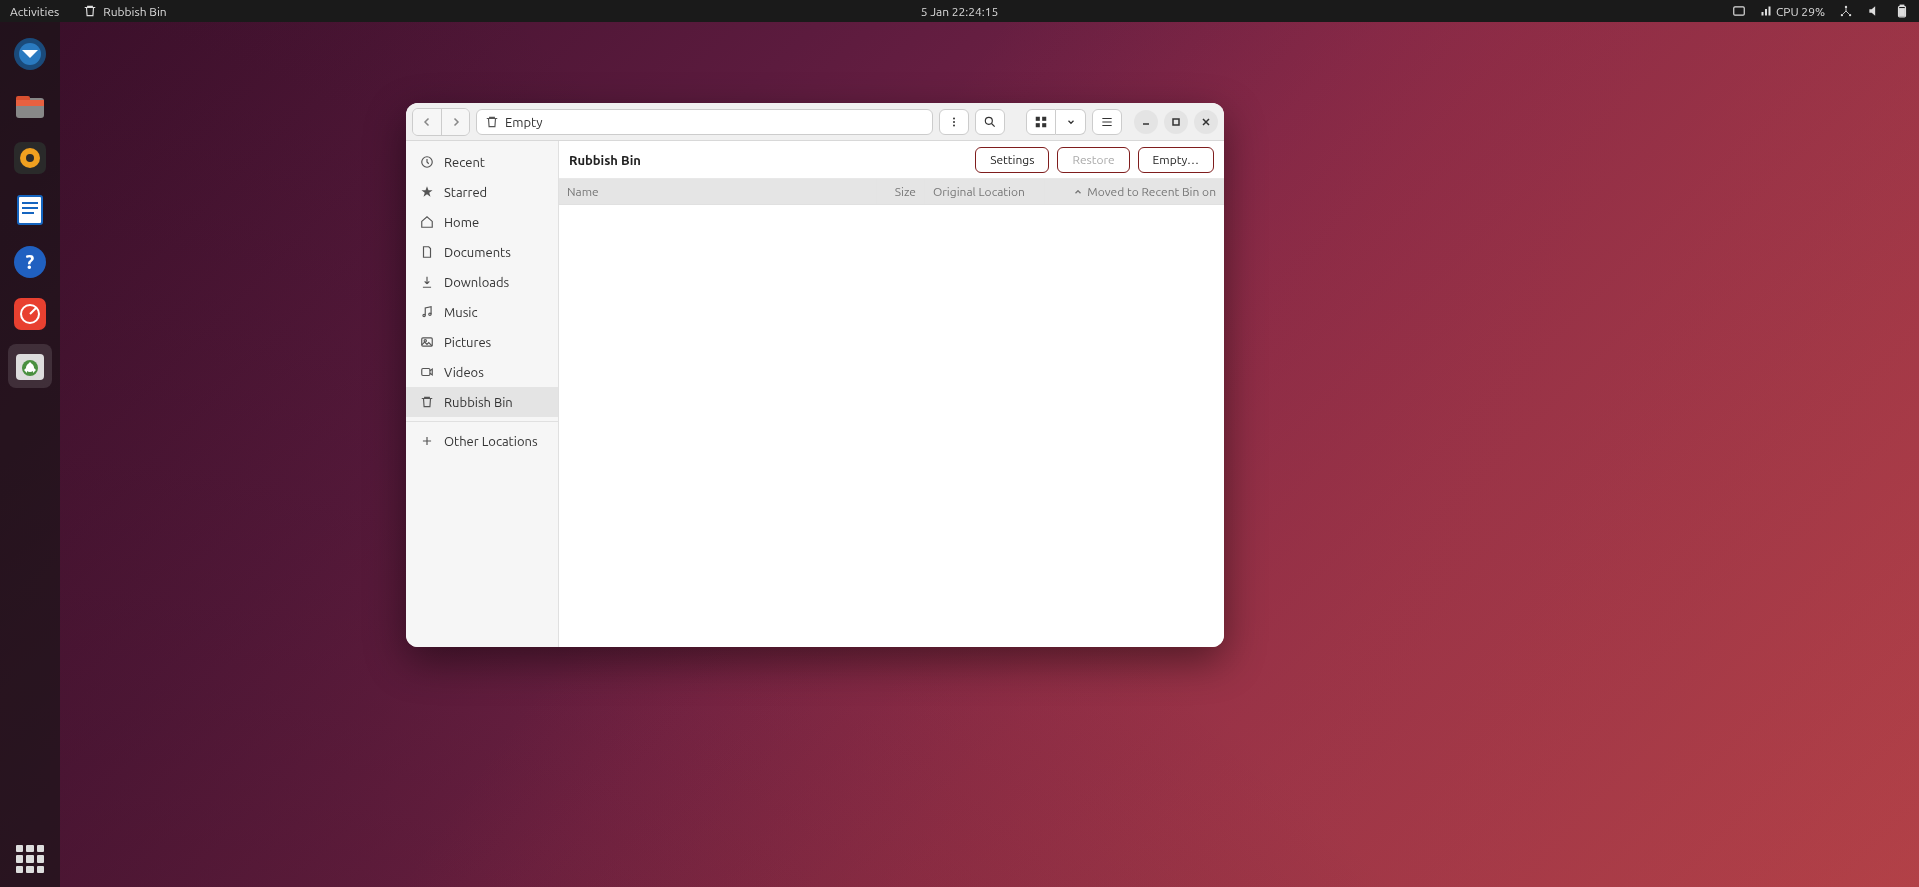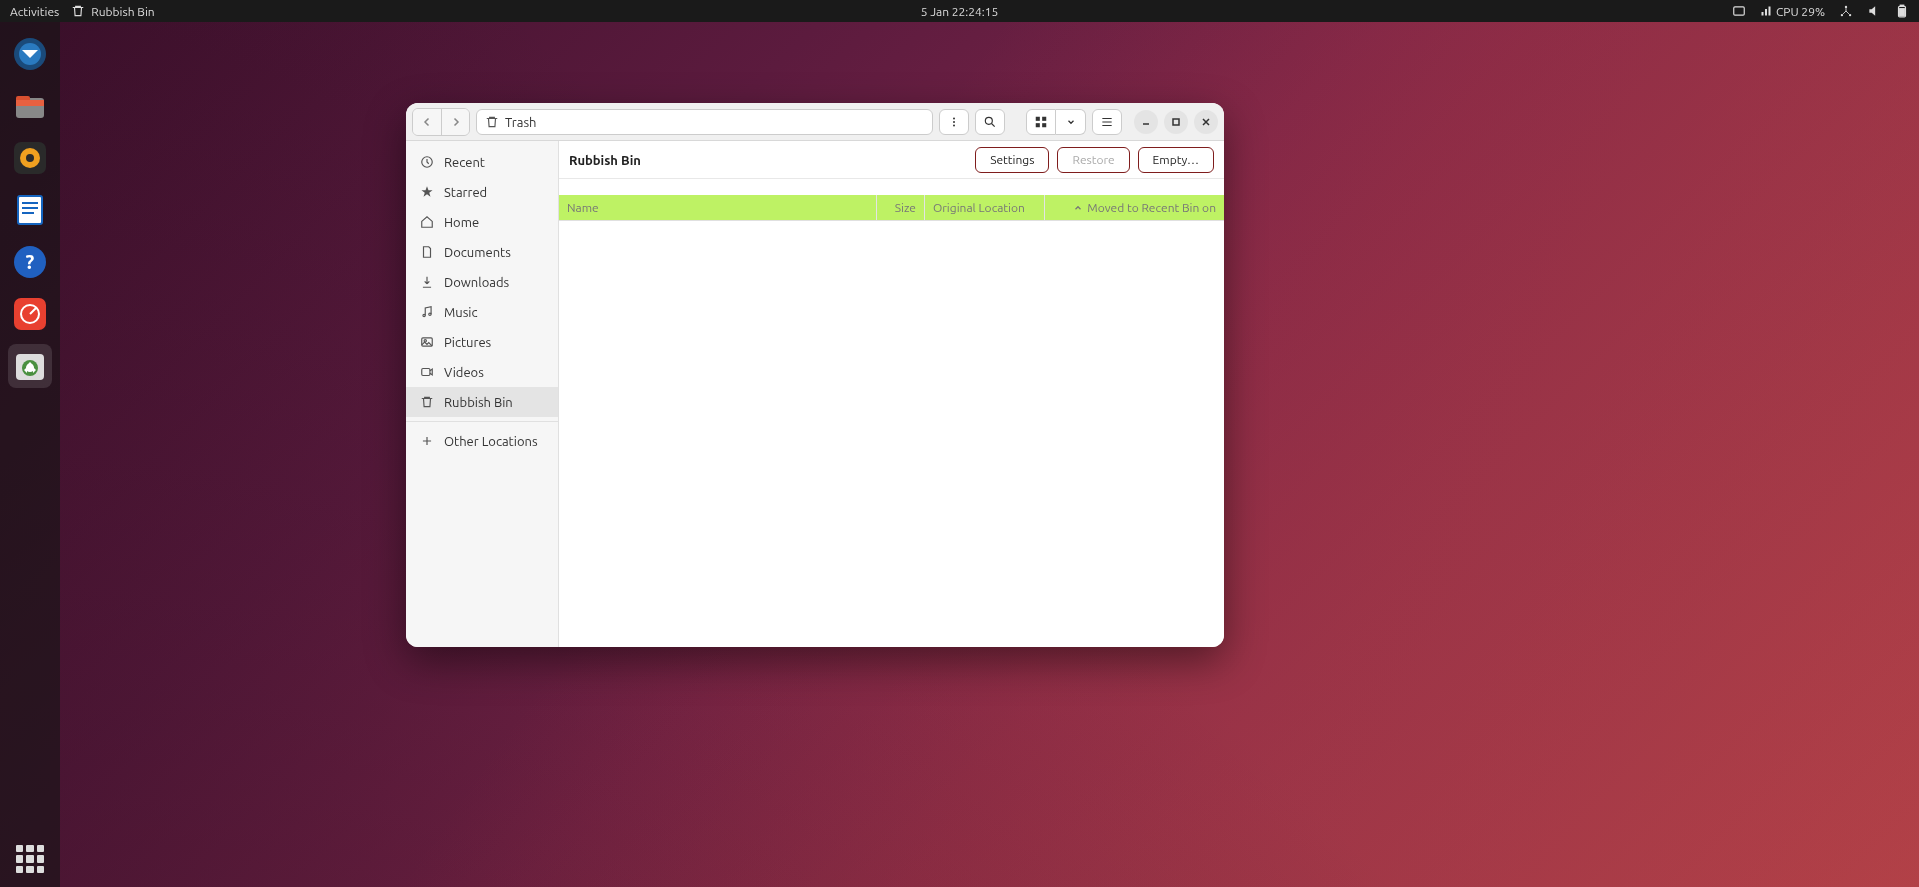--- a/index.html
+++ b/index.html
@@ -6,21 +6,21 @@
 body { width: 1919px; height: 887px; overflow: hidden; background: linear-gradient(135deg, #3a0f2a 0%, #5c1b3e 30%, #7a2548 50%, #8b2f4a 70%, #a03a4c 100%); position: relative; }
 
 
 .wallpaper-overlay { position: absolute; inset: 0; background:
   linear-gradient(125deg, transparent 40%, rgba(200,60,60,0.2) 60%, rgba(220,80,60,0.3) 100%),
   linear-gradient(45deg, rgba(40,10,30,0.4) 0%, transparent 50%);
   pointer-events: none; }
 
 
 .topbar { position: absolute; top: 0; left: 0; right: 0; height: 22px; background: #1a1a1a; color: #ddd; display: flex; align-items: center; font-size: 12px; padding: 0 10px; z-index: 10; }
-.topbar-left { display: flex; align-items: center; gap: 12px; }
+.topbar-left { display: flex; align-items: center; gap: 24px; }
 .topbar-app { display: flex; align-items: center; gap: 6px; }
 .topbar-center { position: absolute; left: 50%; transform: translateX(-50%); }
 .topbar-right { margin-left: auto; display: flex; align-items: center; gap: 14px; }
 .mini-icon { width: 14px; height: 14px; display: inline-flex; align-items: center; justify-content: center; }
 
 
 .dock { position: absolute; left: 0; top: 22px; bottom: 0; width: 60px; background: rgba(20,20,20,0.6); display: flex; flex-direction: column; align-items: center; padding-top: 10px; gap: 8px; z-index: 5; }
 .dock-item { width: 44px; height: 44px; border-radius: 8px; display: flex; align-items: center; justify-content: center; cursor: pointer; }
 .dock-item.active { background: rgba(255,255,255,0.12); }
 .dock-spacer { flex: 1; }
@@ -49,21 +49,21 @@
 .sb-sep { height: 1px; background: #e0e0e0; margin: 4px 0; }
 .sb-icon { width: 14px; height: 14px; display: inline-flex; align-items:center; justify-content:center; color: #555; }
 
 .content { flex: 1; display: flex; flex-direction: column; background: #fff; }
 .content-header { height: 38px; display: flex; align-items: center; padding: 0 10px; gap: 8px; border-bottom: 1px solid #e8e8e8; }
 .content-header h2 { font-size: 13px; font-weight: 700; color: #222; }
 .ch-spacer { flex: 1; }
 .pill-btn { height: 26px; padding: 0 14px; border: 1px solid #7f1d1d; border-radius: 6px; background: #fff; font-size: 12px; color: #222; cursor: pointer; }
 .pill-btn:disabled { color: #aaa; cursor: default; }
 
-.columns { height: 26px; display: flex; align-items: center; background: #bef264; border-bottom: 1px solid #e0e0e0; font-size: 12px; color: #777; margin-top: 16px; }
+.columns { height: 26px; display: flex; align-items: center; background: #e5e5e5; border-bottom: 1px solid #e0e0e0; font-size: 12px; color: #777; }
 .col { padding: 0 8px; border-right: 1px solid #e4e4e4; height: 100%; display: flex; align-items: center; }
 .col-name { width: 318px; }
 .col-size { width: 48px; justify-content: flex-end; }
 .col-orig { width: 120px; }
 .col-date { flex: 1; justify-content: flex-end; border-right: none; gap:4px; }
 
 .row { height: 64px; display: flex; align-items: center; border-bottom: 1px solid #eee; font-size: 13px; color: #222; }
 .row .cell { padding: 0 8px; }
 .cell-name { width: 318px; display: flex; align-items: center; gap: 10px; }
 .cell-size { width: 48px; text-align: right; color: #444; }
@@ -210,21 +210,21 @@
             <path d="M9 5l7 7-7 7"></path>
           </svg>
         </button>
     </div>
     <div class="tb-path">
       <span>
         <svg width="14" height="14" viewBox="0 0 24 24" fill="none" stroke="#555" stroke-width="2">
             <path d="M3 6h18M8 6V4h8v2M6 6l1 14h10l1-14"></path>
           </svg>
       </span>
-      <span>Trash</span>
+      <span>Empty</span>
     </div>
     <div class="tb-btn">
       <svg width="12" height="12" viewBox="0 0 24 24" fill="#333">
           <circle cx="12" cy="5" r="2"></circle>
           <circle cx="12" cy="12" r="2"></circle>
           <circle cx="12" cy="19" r="2"></circle>
         </svg>
     </div>
     <div class="tb-btn">
       <svg width="14" height="14" viewBox="0 0 24 24" fill="none" stroke="#333" stroke-width="2">

